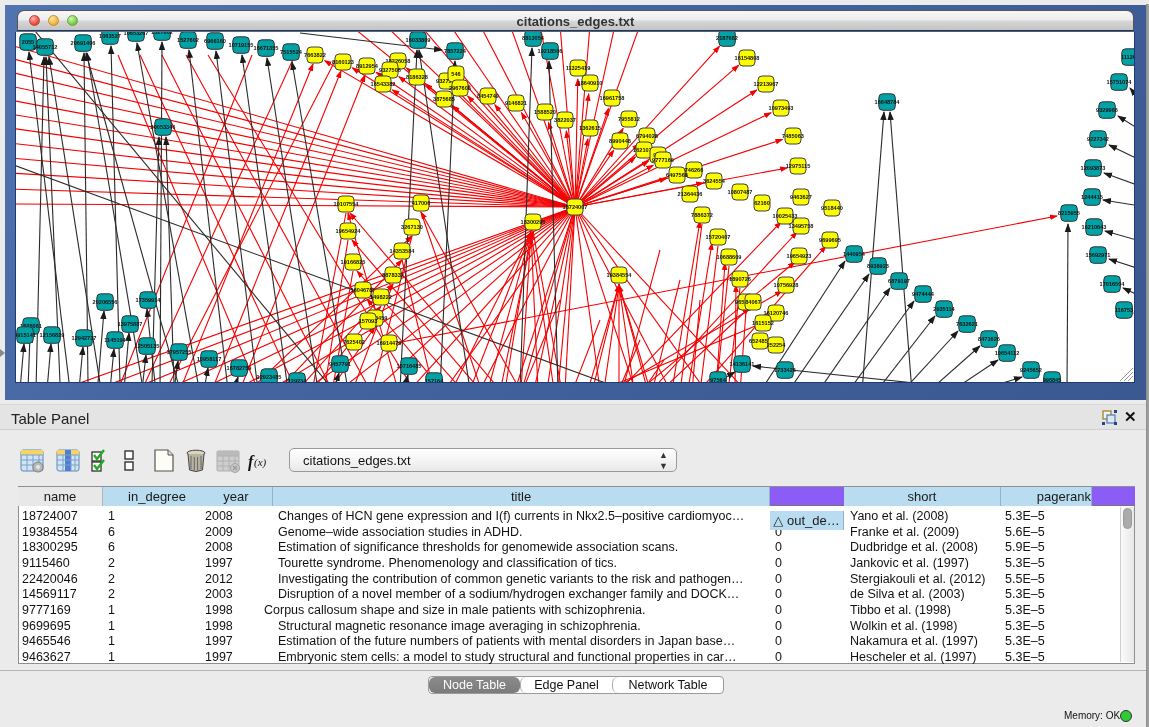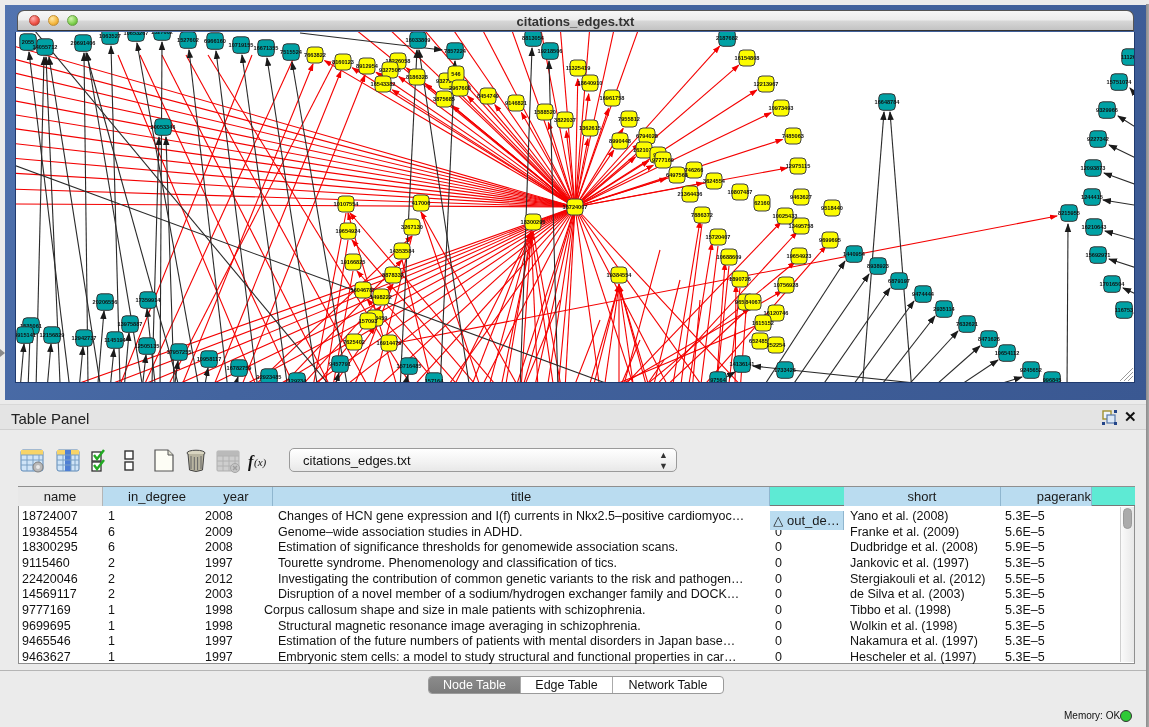--- a/index.html
+++ b/index.html
@@ -34,34 +34,34 @@
   border-radius:5px; }
 #dropdown .dtext { position:absolute; left:13px; top:4px; font-size:13px; color:#111; }
 #dropdown .darr { position:absolute; right:8px; top:1px; font-size:9px; color:#333; line-height:11px; }
 
 #tablebox { position:absolute; left:18px; top:486px; width:1117px; height:178px;
   background:#fff; border:1px solid #8f8f8f; }
 .hcell { position:absolute; top:0; height:19px; background:#badcf0;
   border-right:1px solid #8fb6cf; font-size:13px; color:#1a1a1a; text-align:center;
   line-height:19px; }
 #thead { position:absolute; left:18px; top:487px; width:1117px; height:19px;
-  border-bottom:1px solid #777; z-index:3; background:#5eead4; }
+  border-bottom:1px solid #777; z-index:3; background:#8b5cf6; }
 .row { position:absolute; left:0; width:1117px; height:16px; z-index:2; }
 .row span { position:absolute; top:0; font-size:12.5px; color:#111; white-space:nowrap; }
 #vscroll { position:absolute; left:1120px; top:507px; width:14px; height:155px;
   background:linear-gradient(90deg,#fafafa,#e8e8e8); border-left:1px solid #cfcfcf; }
 #vthumb { position:absolute; left:2px; top:1px; width:9px; height:21px;
   background:#ababab; border:1px solid #9a9a9a; border-radius:5px; }
 
 
 #tabline { position:absolute; left:0px; top:670px; width:1146px; height:1px; background:#b5b5b5; }
 #seg { position:absolute; left:428px; top:676px; height:18px; display:flex;
   border:1px solid #9a9a9a; border-radius:4px; overflow:hidden;
   background:#fff; }
-.seg { font-size:12.5px; color:#111; line-height:17px; text-align:center; }
+.seg { font-size:12.5px; color:#111; line-height:17px; text-align:center;border-radius:6px; }
 .seg.sel { background:linear-gradient(#8b8b8b,#7b7b7b); color:#fff; }
 .seg + .seg { border-left:1px solid #aaa; }
 #memory { position:absolute; left:1064px; top:710px; font-size:10px; color:#111; }
 #memdot { position:absolute; left:1120px; top:710px; width:12px; height:12px;
   background:#2fca36; border:1px solid #333; border-radius:50%; }
 </style></head>
 <body>
 <div id="stage">
   <div id="netwin">
     <div id="graphbox"><svg id="graph" width="1118" height="350" viewBox="16 32 1118 350">
@@ -728,18 +728,18 @@
         <span style="left:987px">5.3E–5</span>
       </div>
   </div>
   <div id="vscroll">
       <div id="vthumb"></div>
     </div>
 
   <div id="tabline"></div>
   <div id="seg">
     <div class="seg sel" style="width:91px">Node Table</div>
-    <div class="seg" style="width:92px">Edge Table</div>
+    <div class="seg" style="width:92px">Edge Panel</div>
     <div class="seg" style="width:111px">Network Table</div>
   </div>
   <div id="memory">Memory: OK</div>
   <div id="memdot"></div>
 </div>
 
 </body></html>

